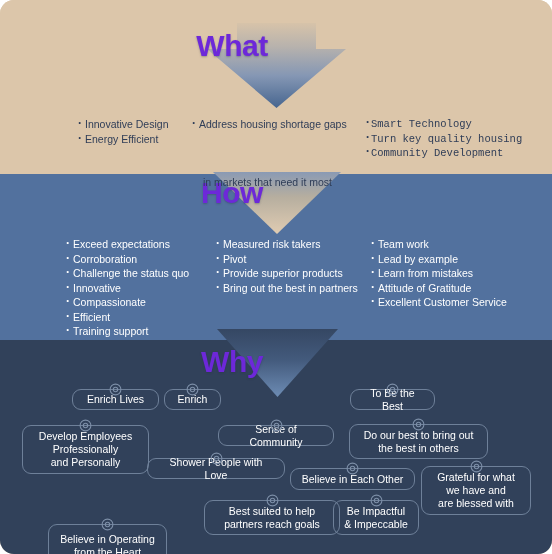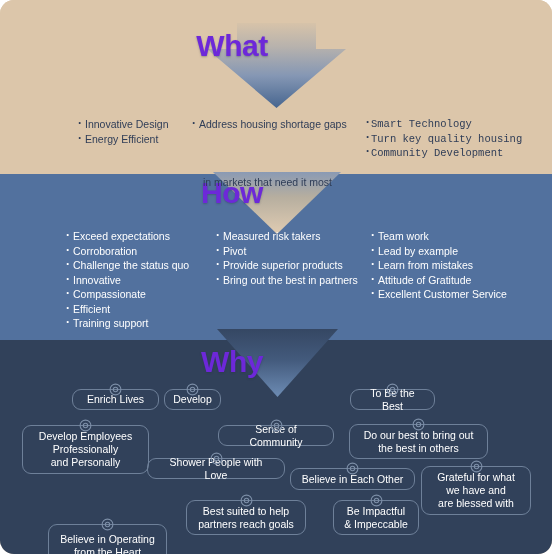--- a/index.html
+++ b/index.html
@@ -87,21 +87,21 @@
 
   
   .cols {
     position: absolute;
     left: 0;
     width: 552px;
     display: flex;
     align-items: flex-start;
   }
   .cols-what { top: 118px; }
-  .cols-how  { top: 230px; }
+  .cols-how  { top: 238px; }
 
   .col { box-sizing: border-box; }
 
   .cols-what .col-1 { width: 192px; padding-left: 78px; }
   .cols-what .col-2 { width: 172px; padding-left: 0px; }
   .cols-what .col-3 { width: 188px; padding-left: 0px; font-family: Liberation Mono, monospace; }
 
   .cols-how .col-1 { width: 216px; padding-left: 66px; }
   .cols-how .col-2 { width: 155px; padding-left: 0px; }
   .cols-how .col-3 { width: 181px; padding-left: 0px; }
@@ -273,21 +273,21 @@
   </div>
 
   <div id="why-bubbles">
       <div class="bubble" style="left: 72px; top: 389px; width: 87px; height: 21px;"><span class="marker"><svg viewBox="0 0 13 13">
             <circle cx="6.5" cy="6.5" r="5.4" fill="none" stroke="#7d8fa8" stroke-width="1.1"></circle>
             <circle cx="6.5" cy="6.5" r="2.2" fill="none" stroke="#7d8fa8" stroke-width="1.1"></circle>
           </svg></span><span>Enrich Lives</span></div>
       <div class="bubble" style="left: 164px; top: 389px; width: 57px; height: 21px;"><span class="marker"><svg viewBox="0 0 13 13">
             <circle cx="6.5" cy="6.5" r="5.4" fill="none" stroke="#7d8fa8" stroke-width="1.1"></circle>
             <circle cx="6.5" cy="6.5" r="2.2" fill="none" stroke="#7d8fa8" stroke-width="1.1"></circle>
-          </svg></span><span>Develop</span></div>
+          </svg></span><span>Enrich</span></div>
       <div class="bubble" style="left: 350px; top: 389px; width: 85px; height: 21px;"><span class="marker"><svg viewBox="0 0 13 13">
             <circle cx="6.5" cy="6.5" r="5.4" fill="none" stroke="#7d8fa8" stroke-width="1.1"></circle>
             <circle cx="6.5" cy="6.5" r="2.2" fill="none" stroke="#7d8fa8" stroke-width="1.1"></circle>
           </svg></span><span>To Be the Best</span></div>
       <div class="bubble" style="left: 22px; top: 425px; width: 127px; height: 49px;"><span class="marker"><svg viewBox="0 0 13 13">
             <circle cx="6.5" cy="6.5" r="5.4" fill="none" stroke="#7d8fa8" stroke-width="1.1"></circle>
             <circle cx="6.5" cy="6.5" r="2.2" fill="none" stroke="#7d8fa8" stroke-width="1.1"></circle>
           </svg></span><span>Develop Employees
 Professionally
 and Personally</span></div>
@@ -312,21 +312,21 @@
             <circle cx="6.5" cy="6.5" r="5.4" fill="none" stroke="#7d8fa8" stroke-width="1.1"></circle>
             <circle cx="6.5" cy="6.5" r="2.2" fill="none" stroke="#7d8fa8" stroke-width="1.1"></circle>
           </svg></span><span>Grateful for what
 we have and
 are blessed with</span></div>
       <div class="bubble" style="left: 48px; top: 524px; width: 119px; height: 43px;"><span class="marker"><svg viewBox="0 0 13 13">
             <circle cx="6.5" cy="6.5" r="5.4" fill="none" stroke="#7d8fa8" stroke-width="1.1"></circle>
             <circle cx="6.5" cy="6.5" r="2.2" fill="none" stroke="#7d8fa8" stroke-width="1.1"></circle>
           </svg></span><span>Believe in Operating
 from the Heart</span></div>
-      <div class="bubble" style="left: 186px; top: 500px; width: 120px; height: 35px;"><span class="marker"><svg viewBox="0 0 13 13">
+      <div class="bubble" style="left: 204px; top: 500px; width: 136px; height: 35px;"><span class="marker"><svg viewBox="0 0 13 13">
             <circle cx="6.5" cy="6.5" r="5.4" fill="none" stroke="#7d8fa8" stroke-width="1.1"></circle>
             <circle cx="6.5" cy="6.5" r="2.2" fill="none" stroke="#7d8fa8" stroke-width="1.1"></circle>
           </svg></span><span>Best suited to help
 partners reach goals</span></div>
       <div class="bubble" style="left: 333px; top: 500px; width: 86px; height: 35px;"><span class="marker"><svg viewBox="0 0 13 13">
             <circle cx="6.5" cy="6.5" r="5.4" fill="none" stroke="#7d8fa8" stroke-width="1.1"></circle>
             <circle cx="6.5" cy="6.5" r="2.2" fill="none" stroke="#7d8fa8" stroke-width="1.1"></circle>
           </svg></span><span>Be Impactful
 &amp; Impeccable</span></div>
     </div>

